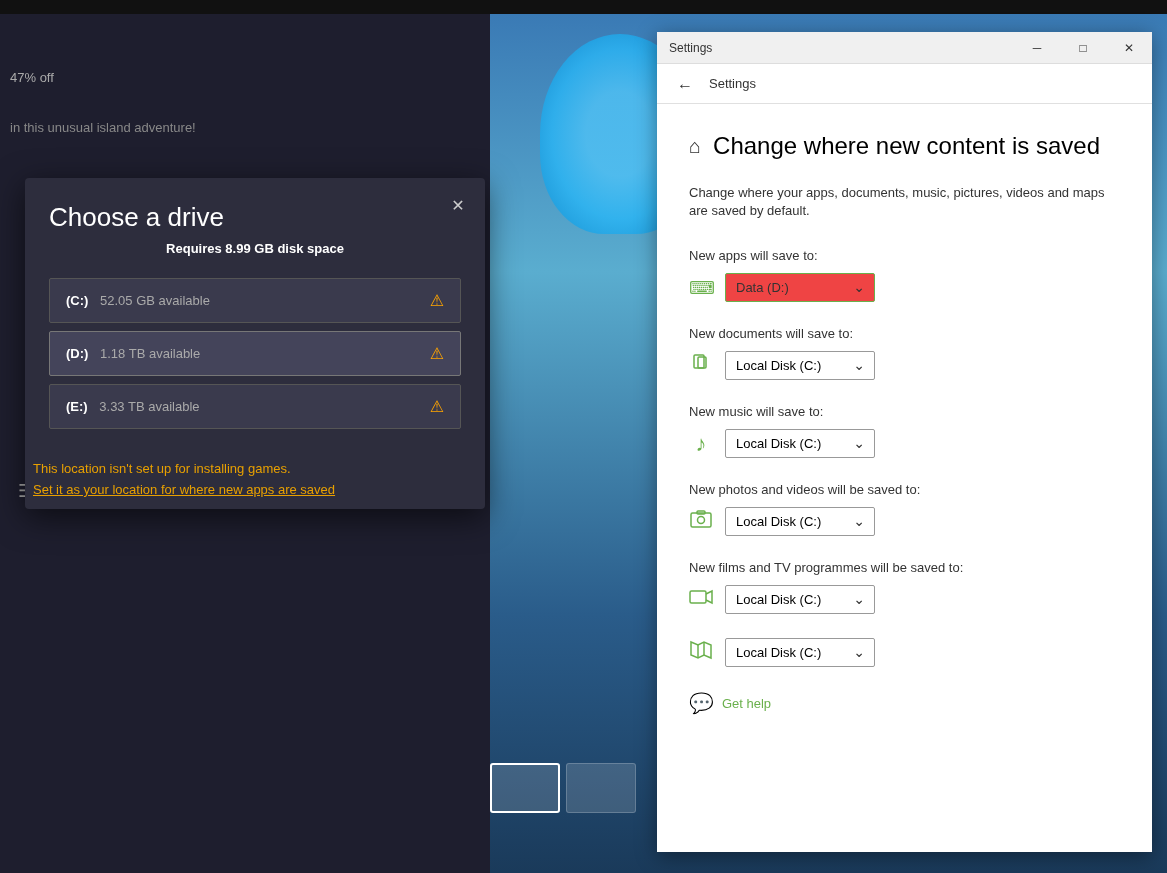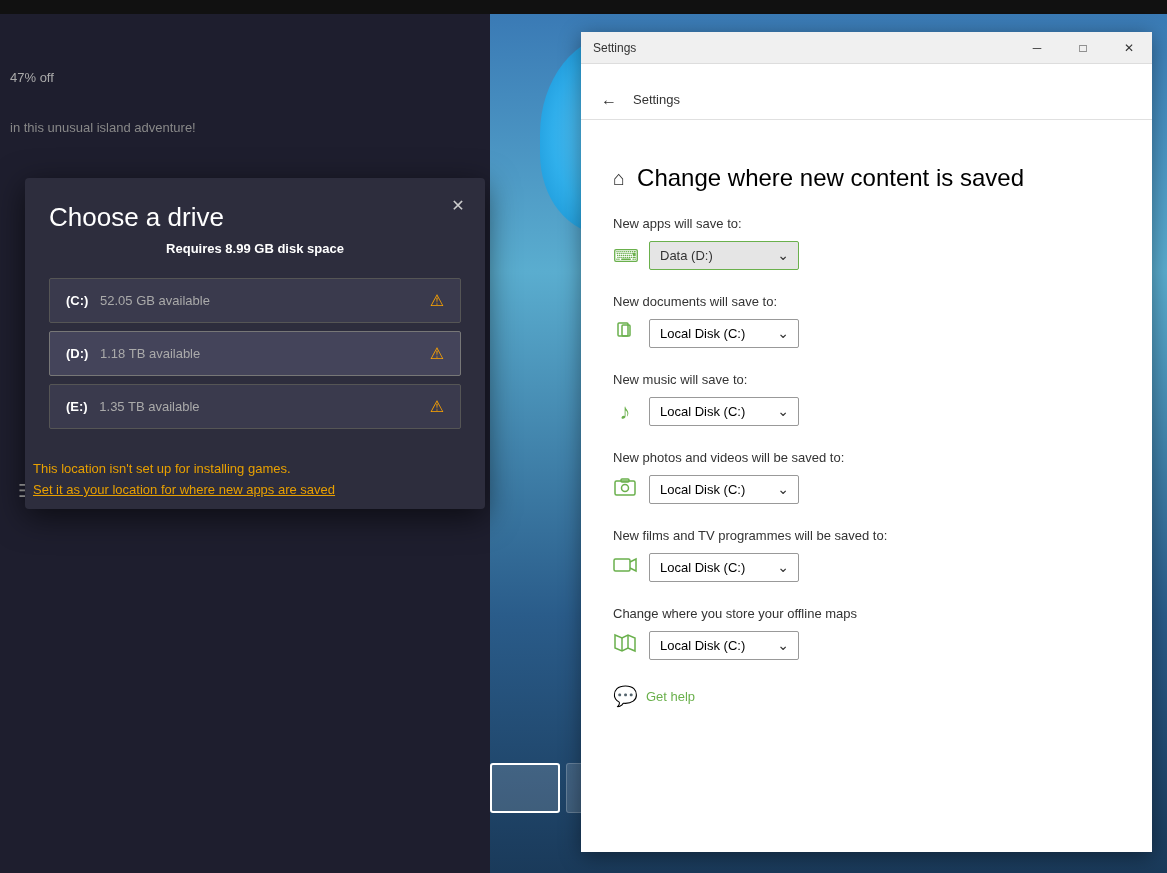--- a/index.html
+++ b/index.html
@@ -207,28 +207,27 @@
       letter-spacing: 2px;
       cursor: pointer;
       border-radius: 2px;
       text-transform: uppercase;
     }
 
     
     .settings-window {
       position: absolute;
       top: 32px; right: 15px;
-      width: 571px;
+      width: 495px;
       height: 820px;
       background: #fff;
       box-shadow: 0 4px 20px rgba(0,0,0,0.4);
       display: flex;
       flex-direction: column;
       z-index: 20;
-      gap: 16px;
     }
 
     .settings-titlebar {
       height: 32px;
       background: #f0f0f0;
       display: flex;
       align-items: center;
       justify-content: space-between;
       padding: 0 0 0 12px;
       border-bottom: 1px solid #ddd;
@@ -363,21 +362,21 @@
       position: absolute;
       right: 10px;
       top: 50%;
       transform: translateY(-55%);
       pointer-events: none;
       font-size: 14px;
       color: #333;
     }
 
     .select-data-d {
-      background: #e5e5e5;
+      background: #ef4444;
       border-color: #6ab04c;
       color: #333;
     }
 
     .get-help-section {
       margin-top: 16px;
       display: flex;
       align-items: center;
       gap: 8px;
     }
@@ -459,21 +458,21 @@
     <div class="drive-option selected">
       <span>
         <span class="drive-label">(D:)</span>
         <span class="drive-space">1.18 TB available</span>
       </span>
       <span class="warning-icon">⚠</span>
     </div>
     <div class="drive-option">
       <span>
         <span class="drive-label">(E:)</span>
-        <span class="drive-space">1.35 TB available</span>
+        <span class="drive-space">3.33 TB available</span>
       </span>
       <span class="warning-icon">⚠</span>
     </div>
   </div>
 
   <div class="warning-section">
     <div class="warning-text">This location isn't set up for installing games.</div>
     <button class="warning-link">Set it as your location for where new apps are saved</button>
   </div>
 
@@ -493,20 +492,21 @@
     <button class="nav-back">←</button>
     <span class="nav-title">Settings</span>
   </div>
 
   <div class="settings-content">
     <div class="settings-page-header">
       <span class="home-icon">⌂</span>
       <h1 class="settings-page-title">Change where new content is saved</h1>
     </div>
 
+    <p class="settings-description">Change where your apps, documents, music, pictures, videos and maps are saved by default.</p>
 
     <div class="settings-row">
       <div class="settings-row-label">
         <span>New apps will save to:</span>
       </div>
       <div class="settings-row-control">
         <span class="row-icon">⌨</span>
         <div class="select-wrapper">
           <select class="settings-select select-data-d">
             <option>Data (D:)</option>
@@ -586,23 +586,20 @@
         <div class="select-wrapper">
           <select class="settings-select">
             <option>Local Disk (C:)</option>
             <option>Data (D:)</option>
           </select>
         </div>
       </div>
     </div>
 
     <div class="settings-row">
-      <div class="settings-row-label">
-        <span>Change where you store your offline maps</span>
-      </div>
       <div class="settings-row-control">
         <span class="row-icon">
           <svg width="22" height="20" viewBox="0 0 22 20" fill="none">
             <polygon points="1,2 8,5 14,2 21,5 21,18 14,15 8,18 1,15" stroke="#6ab04c" stroke-width="1.5" fill="none"></polygon>
             <line x1="8" y1="5" x2="8" y2="18" stroke="#6ab04c" stroke-width="1.5"></line>
             <line x1="14" y1="2" x2="14" y2="15" stroke="#6ab04c" stroke-width="1.5"></line>
           </svg>
         </span>
         <div class="select-wrapper">
           <select class="settings-select">

